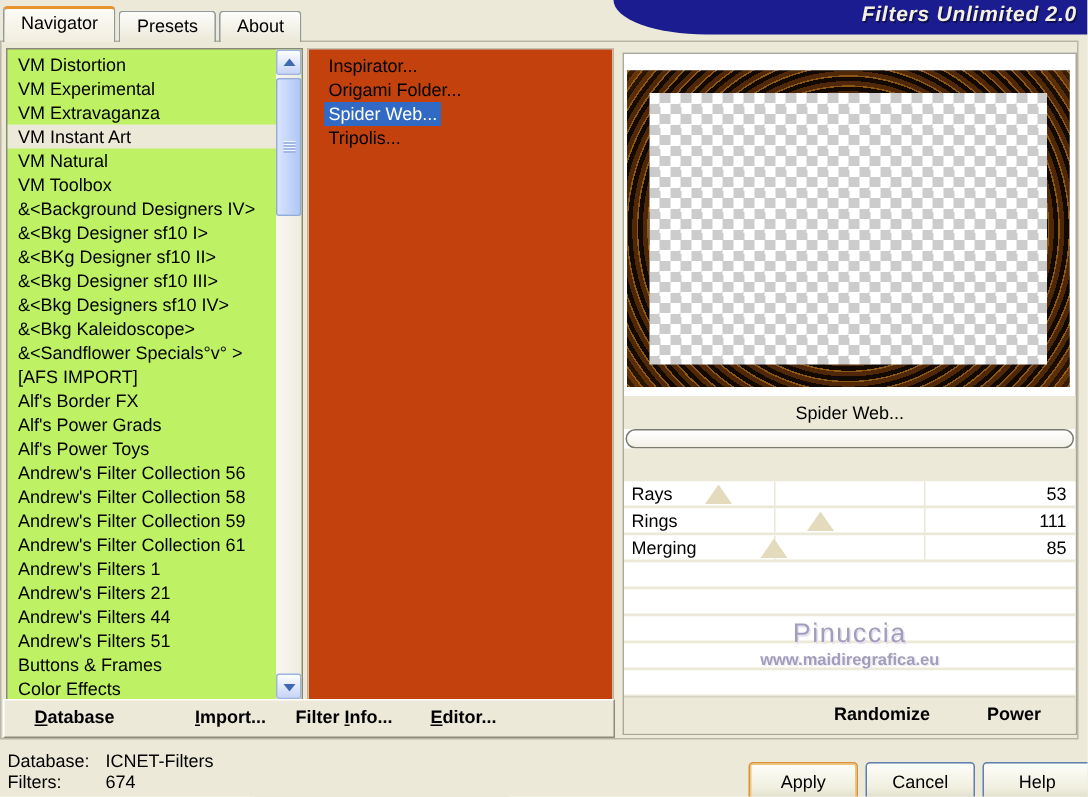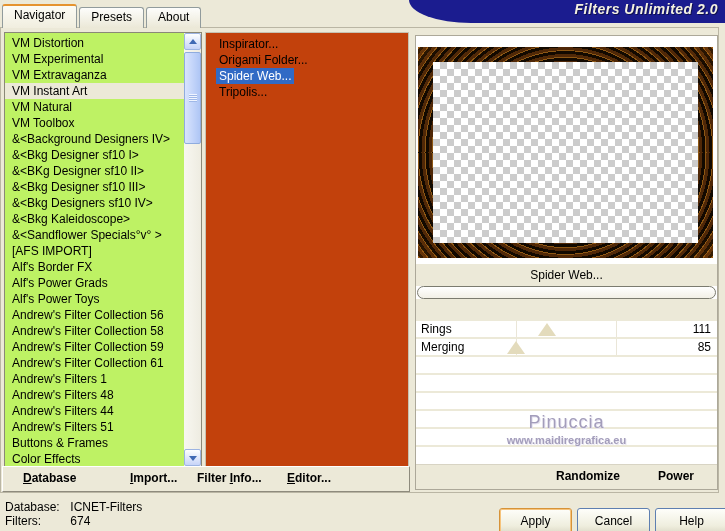--- a/index.html
+++ b/index.html
@@ -198,21 +198,21 @@
         <div class="cat-item">
         <span>Andrew's Filter Collection 59</span>
       </div>
         <div class="cat-item">
         <span>Andrew's Filter Collection 61</span>
       </div>
         <div class="cat-item">
         <span>Andrew's Filters 1</span>
       </div>
         <div class="cat-item">
-        <span>Andrew's Filters 48</span>
+        <span>Andrew's Filters 21</span>
       </div>
         <div class="cat-item">
         <span>Andrew's Filters 44</span>
       </div>
         <div class="cat-item">
         <span>Andrew's Filters 51</span>
       </div>
         <div class="cat-item">
         <span>Buttons &amp; Frames</span>
       </div>
@@ -248,20 +248,25 @@
       <div class="checker"></div>
     </div>
 
     <div class="controls">
       <div class="ctrl-title">Spider Web...</div>
       <div class="progress"></div>
       <div class="ctrl-spacer"></div>
 
       <div>
 
+      <div class="srow">
+          <div class="marker" style="left: calc(20.7843% - 9px);"></div>
+          <span class="slabel">Rays</span>
+          <span class="svalue">53</span>
+        </div>
           <div class="srow">
           <div class="marker" style="left: calc(43.5294% - 9px);"></div>
           <span class="slabel">Rings</span>
           <span class="svalue">111</span>
         </div>
           <div class="srow">
           <div class="marker" style="left: calc(33.3333% - 9px);"></div>
           <span class="slabel">Merging</span>
           <span class="svalue">85</span>
         </div>

